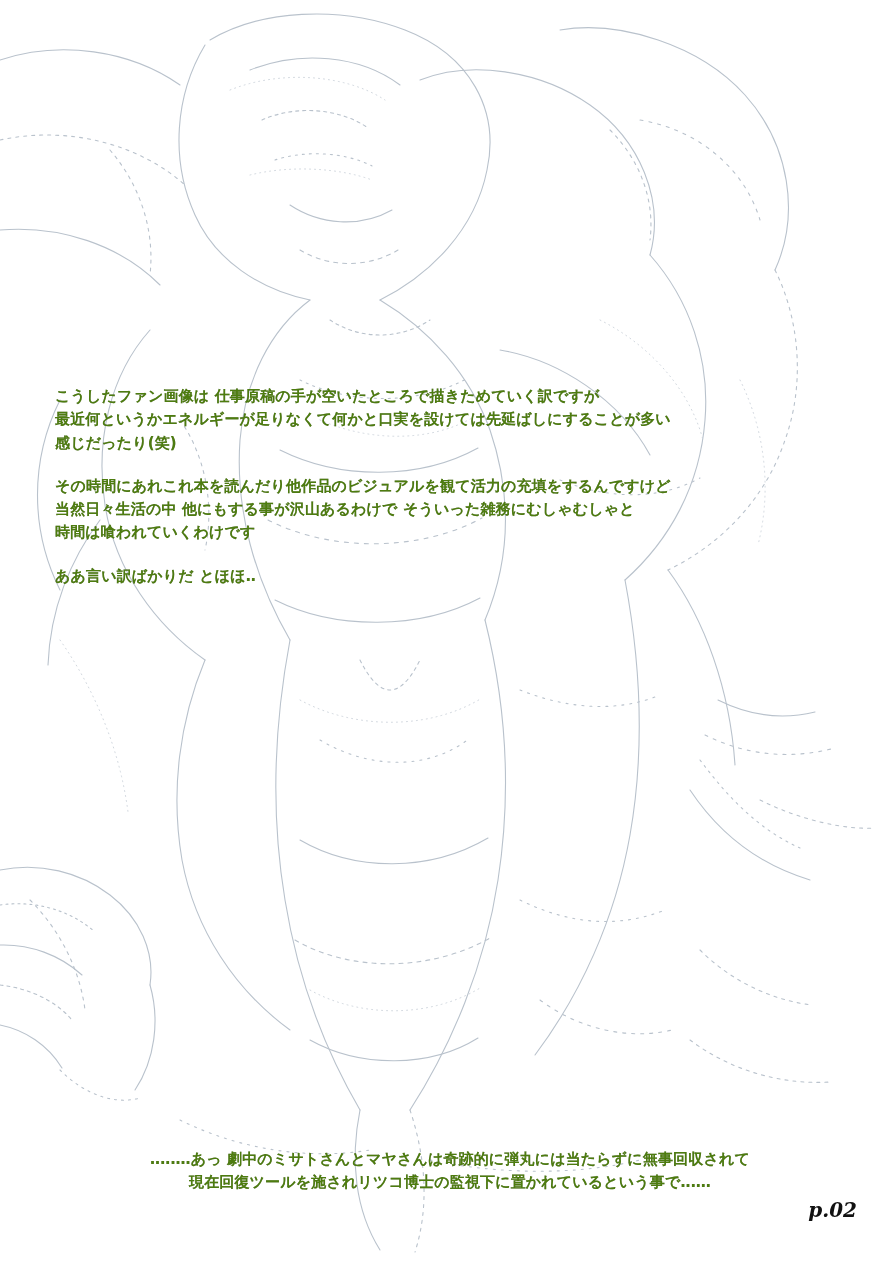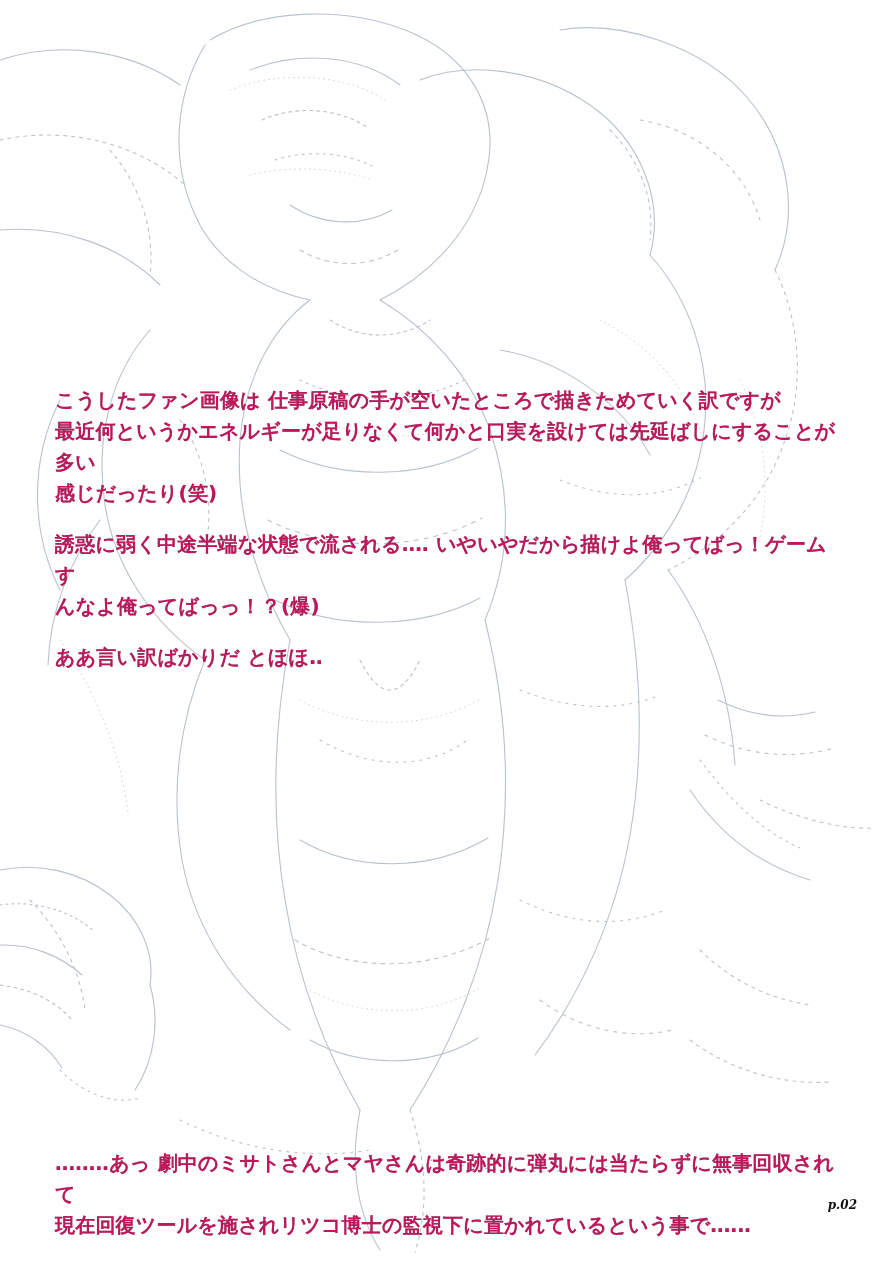--- a/index.html
+++ b/index.html
@@ -31,48 +31,49 @@
   }
   .afterword {
     position: absolute;
     left: 55px;
     top: 385px;
     width: 790px;
     z-index: 5;
   }
   .para {
     margin: 0 0 20px 0;
-    font-size: 20px;
+    font-size: 15px;
     line-height: 1.55;
-    color: #be185d;
+    color: #4d7c0f;
     letter-spacing: 0.01em;
     font-weight: 600;
     text-shadow: 0 0 0.4px rgba(0,0,0,0.35);
   }
   .para:last-child {
     margin-bottom: 4px;
   }
   .closing {
     position: absolute;
     left: 55px;
     top: 1148px;
     width: 790px;
     z-index: 5;
+    text-align: center;
   }
   .closing .para {
     margin-bottom: 0;
   }
   .page-number {
     position: absolute;
     right: 18px;
     top: 1198px;
     font-family: "DejaVu Serif", "Liberation Serif", serif;
     font-style: italic;
     font-weight: bold;
-    font-size: 12px;
+    font-size: 20px;
     color: #111111;
     z-index: 5;
     margin-left: 11px;
   }
 </style>
 </head>
 <body>
 
 <div id="page">
 
@@ -155,21 +156,21 @@
         <path d="M310 990 C 360 1018, 430 1018, 480 988" stroke-dasharray="1 4"></path>
         <path d="M600 320 C 650 345, 690 390, 703 440" stroke-dasharray="1 4"></path>
         <path d="M60 640 C 95 690, 120 750, 128 812" stroke-dasharray="1 4"></path>
         <path d="M740 380 C 765 430, 772 490, 758 545" stroke-dasharray="1 4"></path>
       </g>
     </svg>
   </div>
 
   <div class="afterword">
     <p class="para">こうしたファン画像は  仕事原稿の手が空いたところで描きためていく訳ですが<br>最近何というかエネルギーが足りなくて何かと口実を設けては先延ばしにすることが多い<br>感じだったり(笑)</p>
-    <p class="para">誘惑に弱く中途半端な状態で流される‥‥   いやいやだから描けよ俺ってばっ！ゲームす<br>んなよ俺ってばっっ！？(爆)</p>
+    <p class="para">その時間にあれこれ本を読んだり他作品のビジュアルを観て活力の充填をするんですけど<br>当然日々生活の中  他にもする事が沢山あるわけで   そういった雑務にむしゃむしゃと<br>時間は喰われていくわけです</p>
     <p class="para">ああ言い訳ばかりだ   とほほ‥</p>
   </div>
 
   <div class="closing">
     <p class="para">‥‥‥‥あっ   劇中のミサトさんとマヤさんは奇跡的に弾丸には当たらずに無事回収されて<br>現在回復ツールを施されリツコ博士の監視下に置かれているという事で‥‥‥</p>
   </div>
 
   <div class="page-number">p.02</div>
 
 </div>

